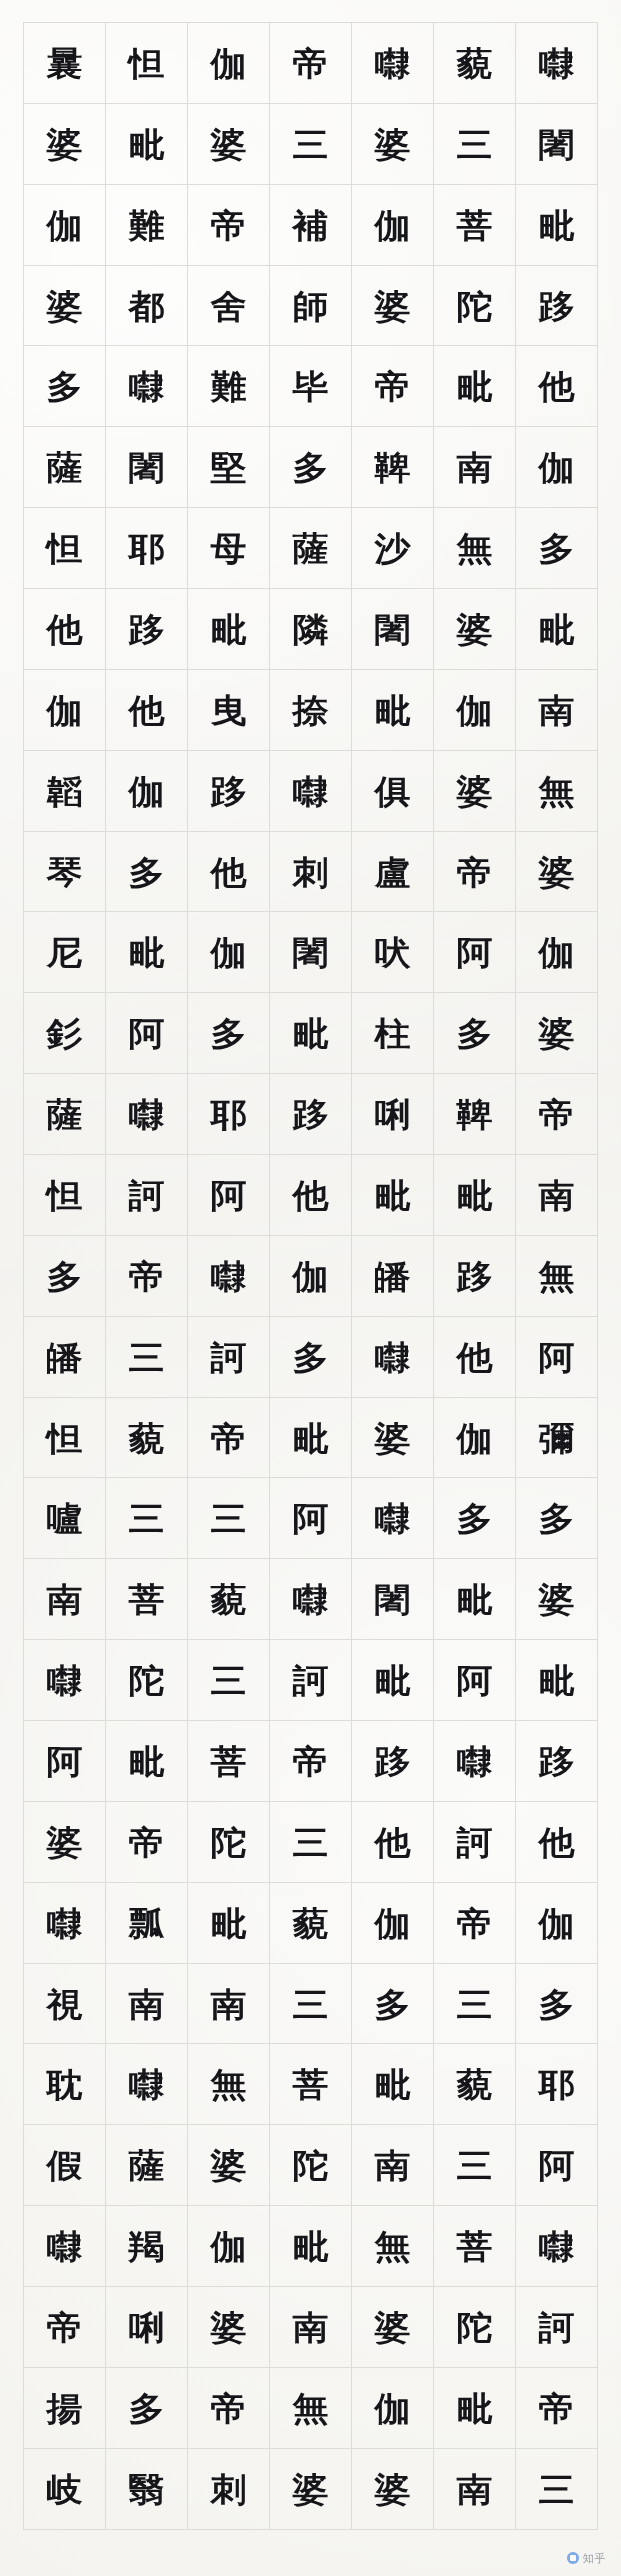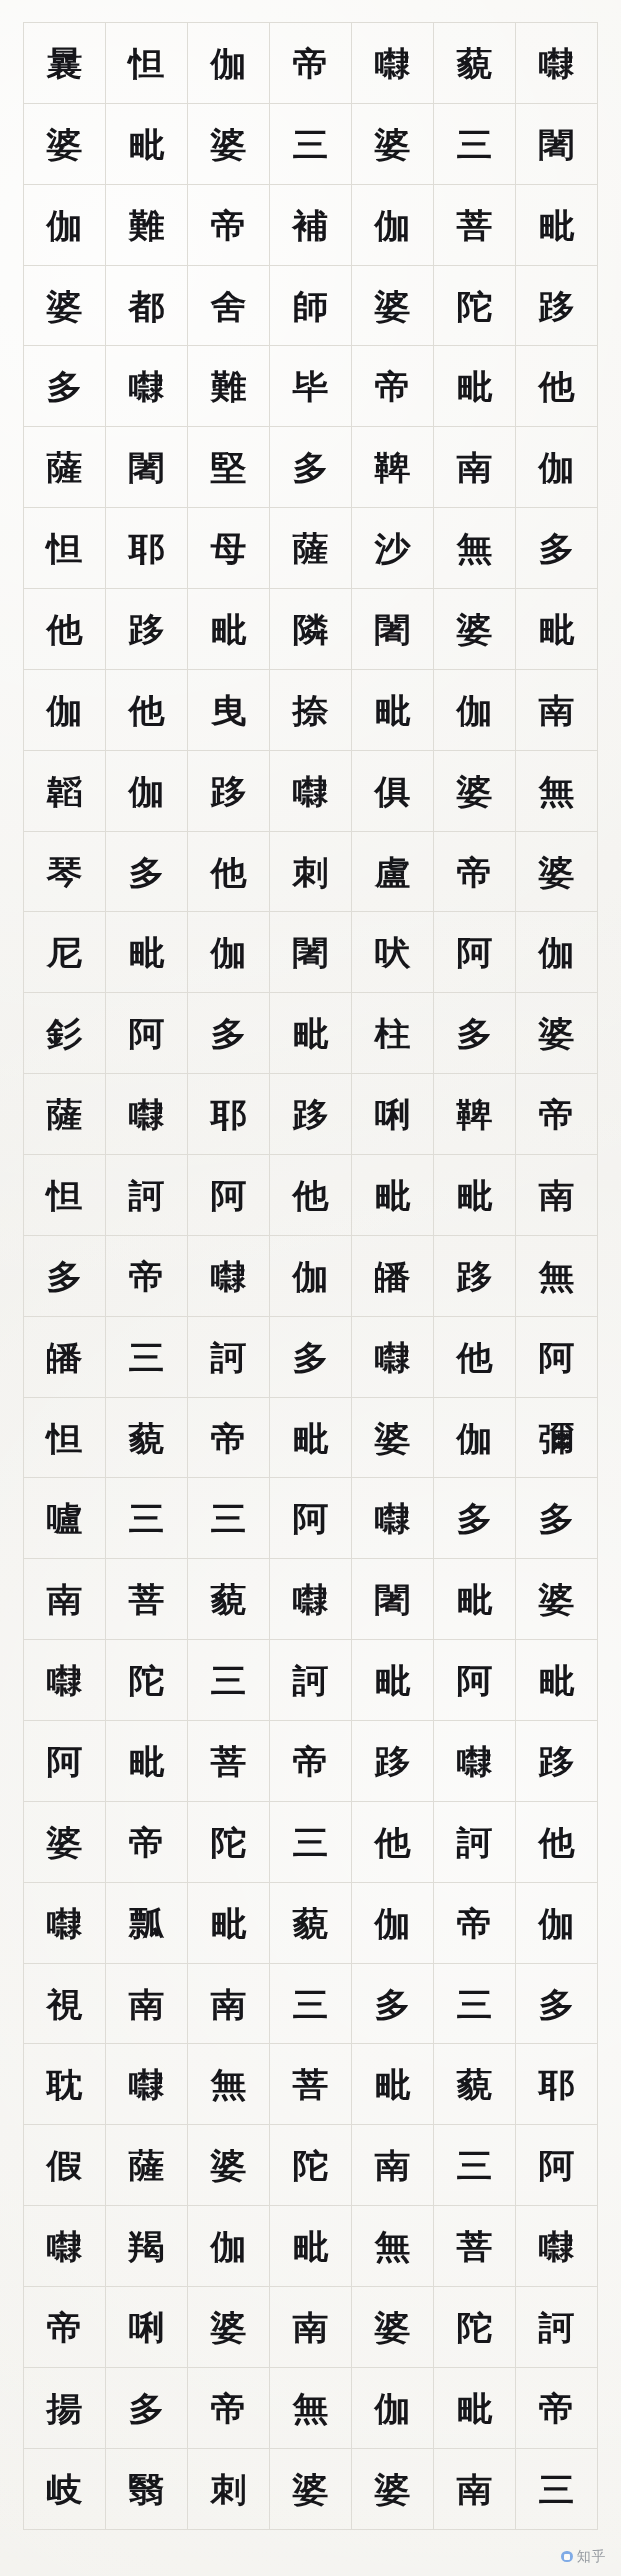--- a/index.html
+++ b/index.html
@@ -89,21 +89,21 @@
     position: absolute;
     left: 2.9px;
     top: 2.9px;
     width: 5.8px;
     height: 5.8px;
     border-radius: 1.2px;
     background: #ffffff;
   }
   #watermark .wm-text {
     font-family: "DejaVu Sans", sans-serif;
-    font-size: 14px;
+    font-size: 11px;
     color: #5c6470;
     letter-spacing: 0.6px;
   }
 </style>
 </head>
 <body>
 
 <div id="page">
   <div id="paper-texture"></div>
 

